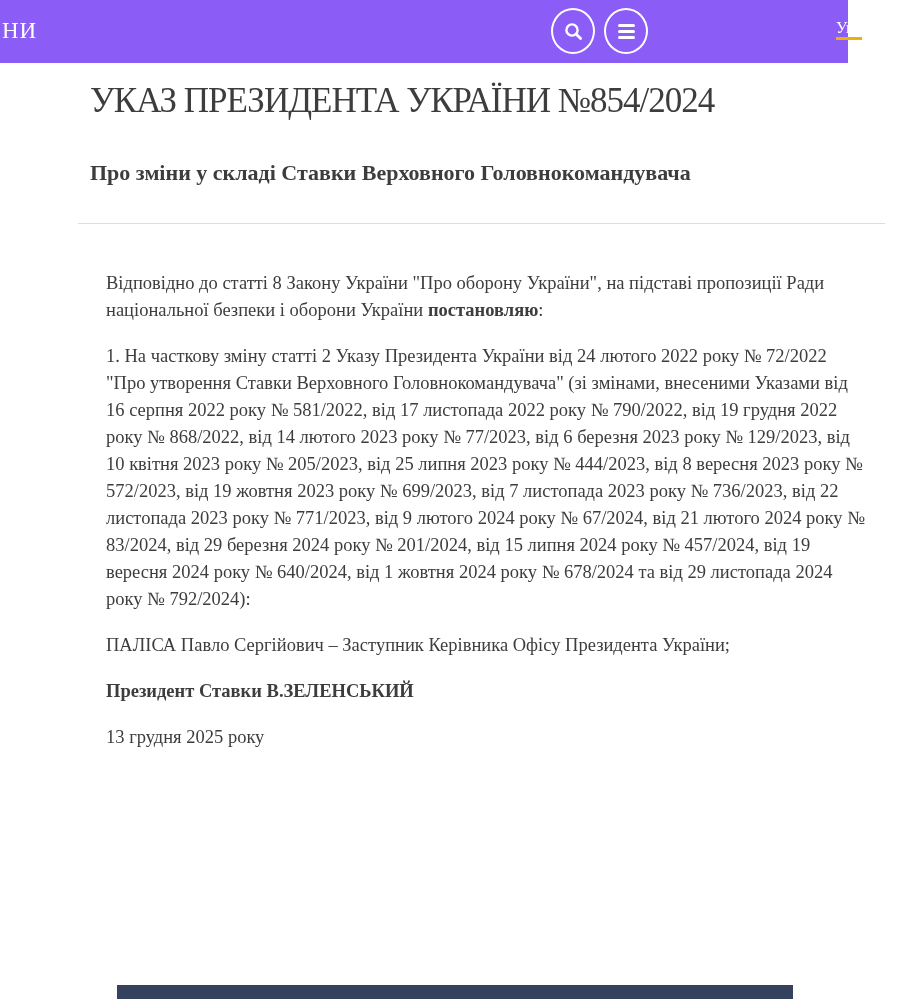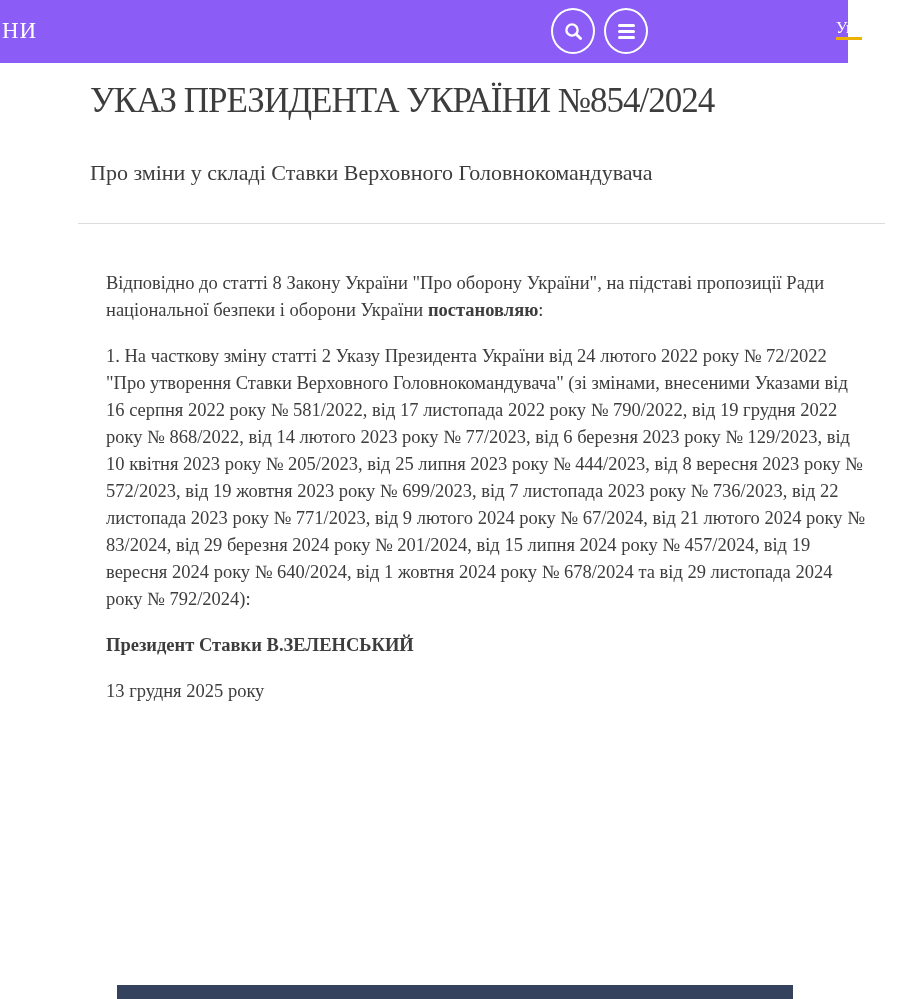--- a/index.html
+++ b/index.html
@@ -47,21 +47,21 @@
   .content{
     position:absolute;left:90px;top:63px;width:795px;color:#3d3d3d;
   }
   .doc-title{
     margin:19px 0 8px;
     font-size:35px;line-height:38px;font-weight:400;
     letter-spacing:-1px;color:#3d3d3d;
   }
   .doc-subtitle{
     margin:40px 0 0;
-    font-size:22px;line-height:26px;font-weight:400;color:#3d3d3d;
+    font-size:22px;line-height:26px;font-weight:700;color:#3d3d3d;
   }
   .divider{
     border:none;border-top:1px solid #dddddd;
     width:807px;margin:37px 0 0 -12px;height:0;
   }
   .doc-body{
     margin-top:46px;
     font-size:18.5px;line-height:27px;
   }
   .doc-body p{margin:0 16px 19px;}
@@ -102,18 +102,19 @@
 </header>
 
 <main class="content">
   <h1 class="doc-title">УКАЗ ПРЕЗИДЕНТА УКРАЇНИ №854/2024</h1>
   <h2 class="doc-subtitle">Про зміни у складі Ставки Верховного Головнокомандувача</h2>
   <hr class="divider">
 
   <div class="doc-body">
     <p><span>Відповідно до статті 8 Закону України "Про оборону України", на підставі пропозиції Ради національної безпеки і оборони України </span><b>постановляю</b><span>:</span></p>
     <p>1. На часткову зміну статті 2 Указу Президента України від 24 лютого 2022 року № 72/2022 "Про утворення Ставки Верховного Головнокомандувача" (зі змінами, внесеними Указами від 16 серпня 2022 року № 581/2022, від 17 листопада 2022 року № 790/2022, від 19 грудня 2022 року № 868/2022, від 14 лютого 2023 року № 77/2023, від 6 березня 2023 року № 129/2023, від 10 квітня 2023 року № 205/2023, від 25 липня 2023 року № 444/2023, від 8 вересня 2023 року № 572/2023, від 19 жовтня 2023 року № 699/2023, від 7 листопада 2023 року № 736/2023, від 22 листопада 2023 року № 771/2023, від 9 лютого 2024 року № 67/2024, від 21 лютого 2024 року № 83/2024, від 29 березня 2024 року № 201/2024, від 15 липня 2024 року № 457/2024, від 19 вересня 2024 року № 640/2024, від 1 жовтня 2024 року № 678/2024 та від 29 листопада 2024 року № 792/2024):</p>
+    <p>ПАЛІСА Павло Сергійович – Заступник Керівника Офісу Президента України;</p>
     <p class="bold">Президент Ставки В.ЗЕЛЕНСЬКИЙ</p>
     <p>13 грудня 2025 року</p>
   </div>
 </main>
 
 <div class="footer-bar"></div>
 
 </body></html>

